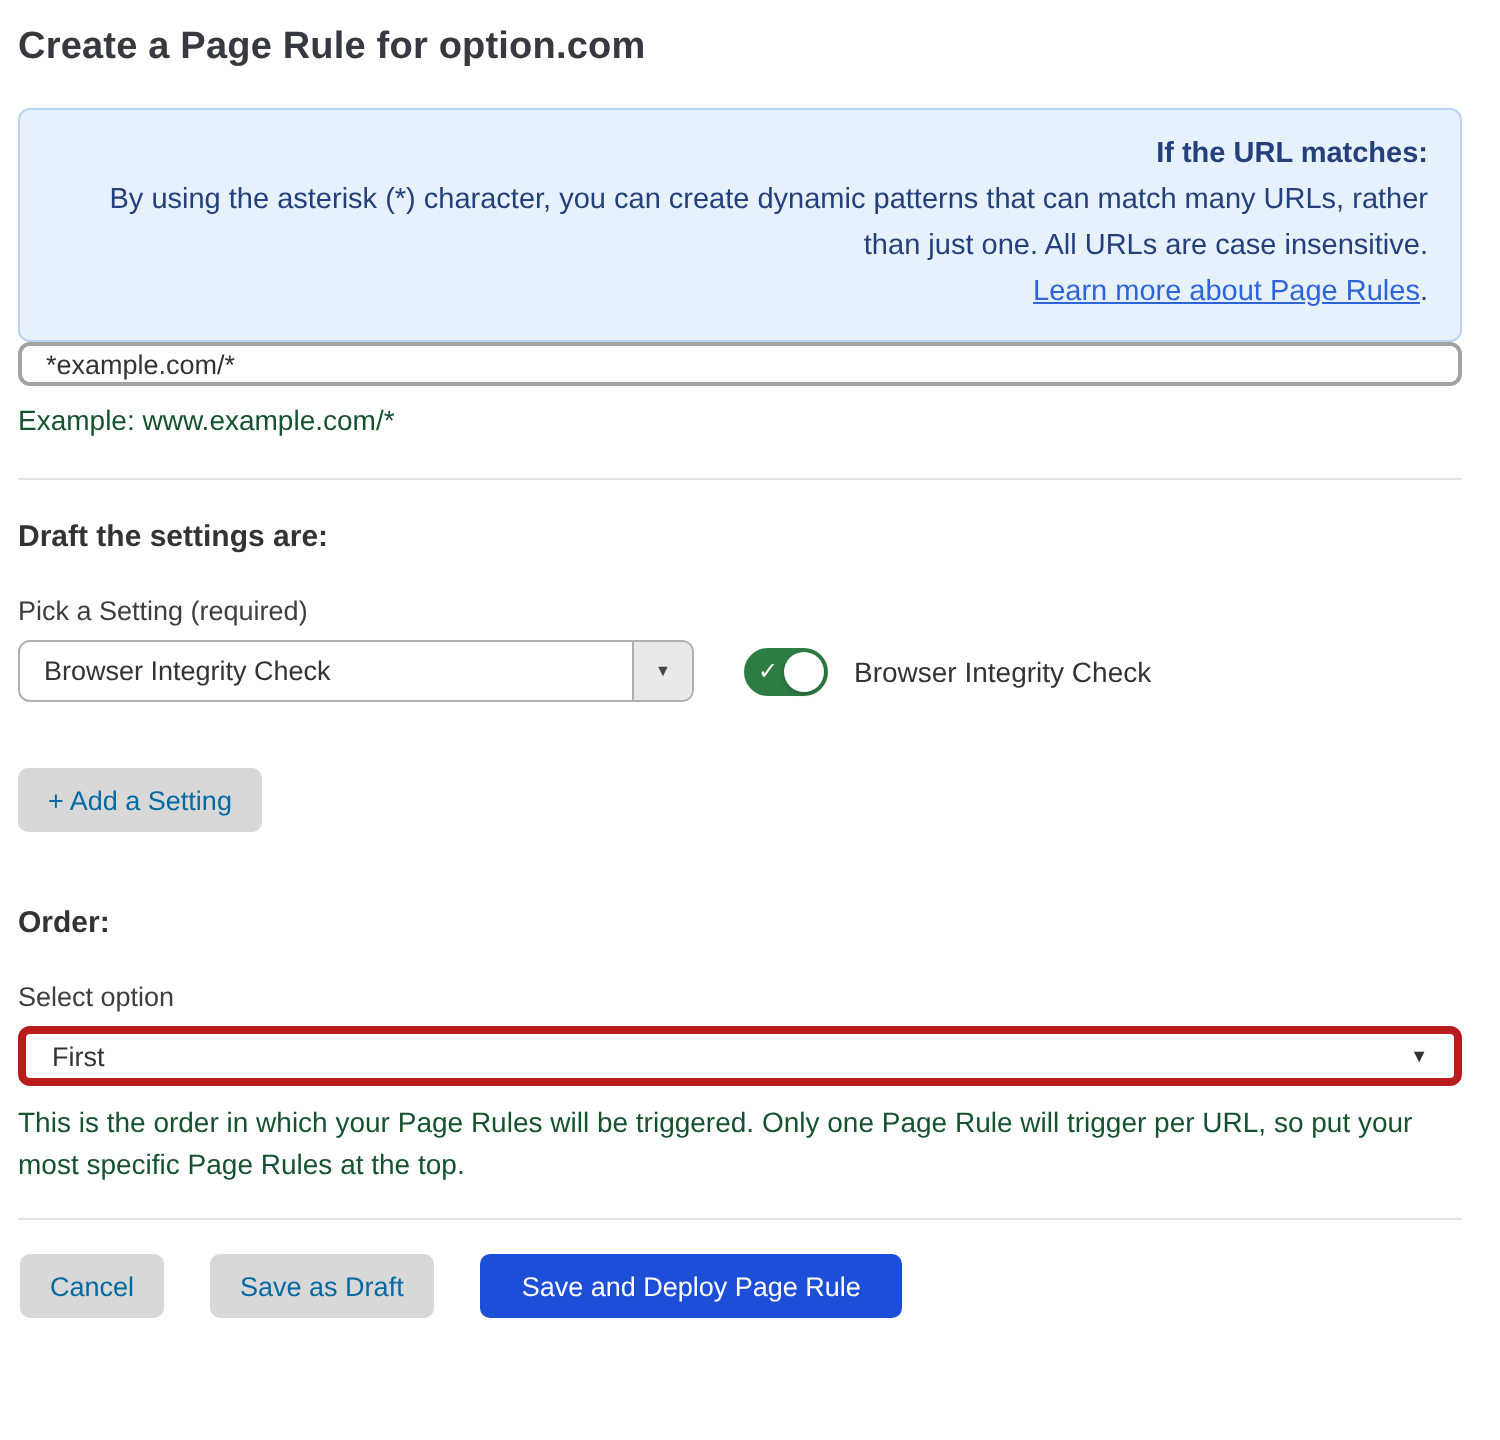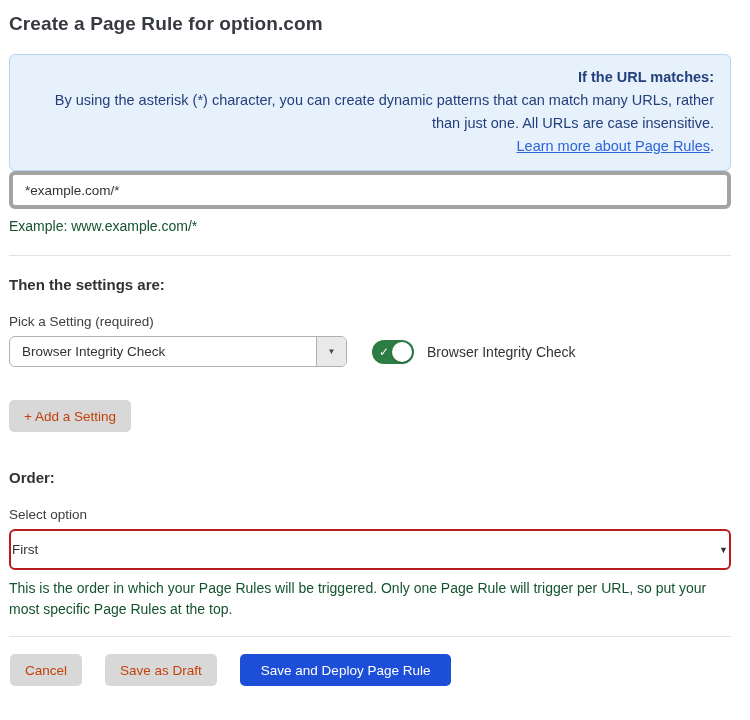--- a/index.html
+++ b/index.html
@@ -40,22 +40,22 @@
 
   .field-label {
     font-size: 13.5px;
     color: #3d3d42;
     margin-top: 21px;
     margin-bottom: 7px;
   }
 
   .text-input {
     width: 100%;
-    height: 38px;
-    border: 4px solid #a3a3a3;
+    height: 22px;
+    border: 2px solid #a3a3a3;
     border-radius: 6px;
     padding: 0 12px;
     font-size: 13.5px;
     font-family: "Liberation Sans", "DejaVu Sans", sans-serif;
     color: #333;
     outline: none;
     background: #fff;
   }
 
   .helper-text {
@@ -151,34 +151,34 @@
     align-items: center;
     justify-content: center;
     height: 32px;
     border: none;
     border-radius: 5px;
     font-size: 13.5px;
     font-family: "Liberation Sans", "DejaVu Sans", sans-serif;
     cursor: pointer;
     padding: 0 15px;
   }
-  .btn-gray { background: #d8d8d8; color: #c2410c; }
+  .btn-gray { background: #d8d8d8; color: #0369a1; }
   .btn-blue { background: #1d4ed8; color: #ffffff; padding: 0 21px; }
 
   .add-setting { margin-top: 33px; }
 
   .full-select {
     display: flex;
     align-items: center;
     width: 100%;
-    height: 41px;
-    border: 2px solid #b91c1c;
-    border-radius: 6px;
-    background: #fff;
-    padding: 0 1px;
+    height: 30px;
+    border: 4px solid #b91c1c;
+    border-radius: 6px;
+    background: #fff;
+    padding: 0 13px;
     font-size: 13.5px;
     color: #333;
     cursor: pointer;
   }
   .full-select .full-select-value { flex: 1; }
   .full-select .full-select-arrow { font-size: 9px; color: #333; }
 
   .order-helper { margin-top: 8px; max-width: 720px; }
 
   .footer-row {
@@ -202,21 +202,21 @@
     <div>
       <a class="info-link">Learn more about Page Rules</a><span class="info-link-suffix">.</span>
     </div>
   </div>
 
   <input class="text-input" type="text" value="*example.com/*" style="">
   <div class="helper-text">Example: www.example.com/*</div>
 
   <hr class="divider">
 
-  <div class="section-heading">Then the settings are:</div>
+  <div class="section-heading">Draft the settings are:</div>
 
   <div class="field-label">Pick a Setting (required)</div>
 
   <div class="setting-row">
     <div class="split-select">
       <div class="split-select-value">Browser Integrity Check</div>
       <div class="split-select-arrow">▼</div>
     </div>
     <div class="toggle">
       <span class="toggle-check">✓</span>

